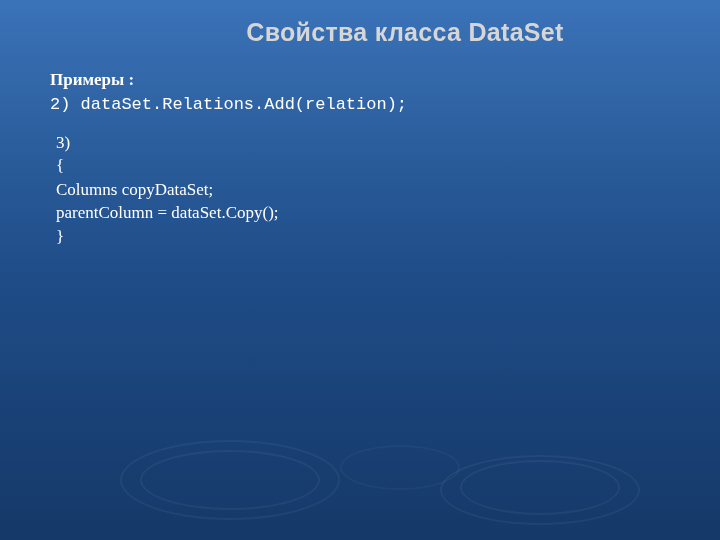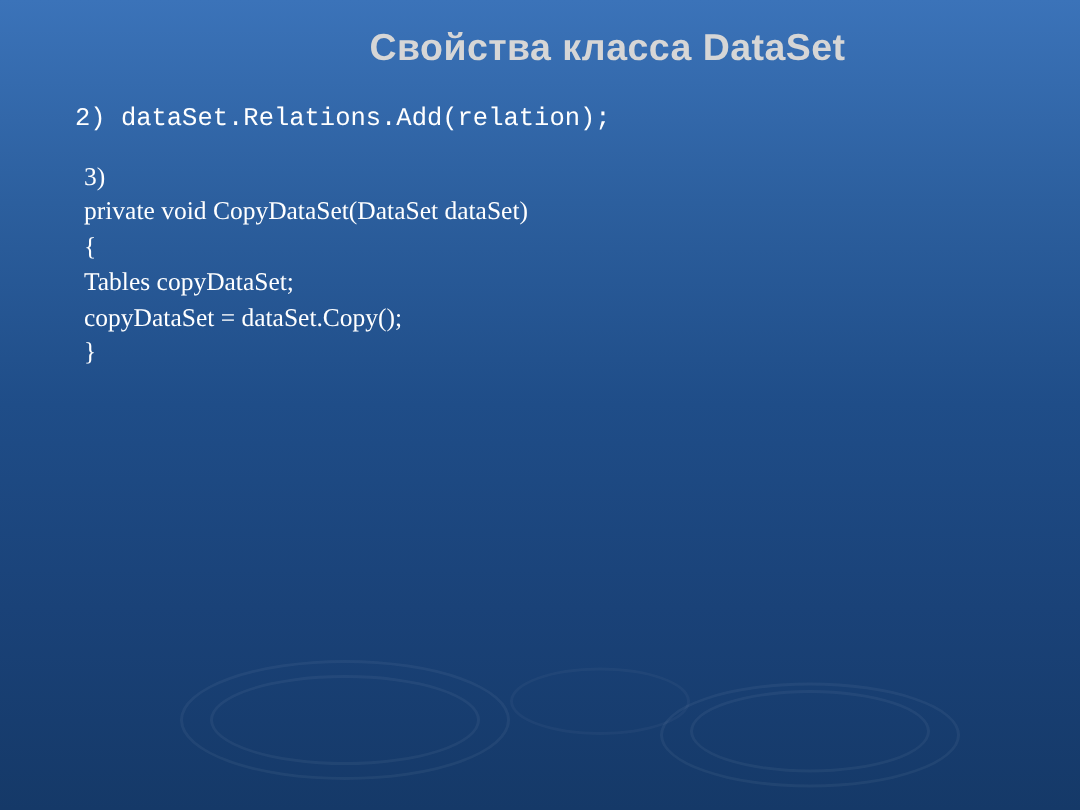--- a/index.html
+++ b/index.html
@@ -65,22 +65,22 @@
 
 <div class="ripple r1"></div>
 <div class="ripple r2"></div>
 <div class="ripple r3"></div>
 <div class="ripple r4"></div>
 <div class="ripple r5"></div>
 
 <div class="title">Свойства класса DataSet</div>
 
 <div class="content">
+  <div class="examples-label">Примеры :</div>
   <div class="ex2">2) dataSet.Relations.Add(relation);</div>
   <div class="ex3">
     <div>3)</div>
-    <div>private void CopyDataSet(DataSet dataSet)</div>
     <div>{</div>
-    <div>Tables copyDataSet;</div>
-    <div>copyDataSet = dataSet.Copy();</div>
+    <div>Columns copyDataSet;</div>
+    <div>parentColumn = dataSet.Copy();</div>
     <div>}</div>
   </div>
 </div>
 
 </body></html>

